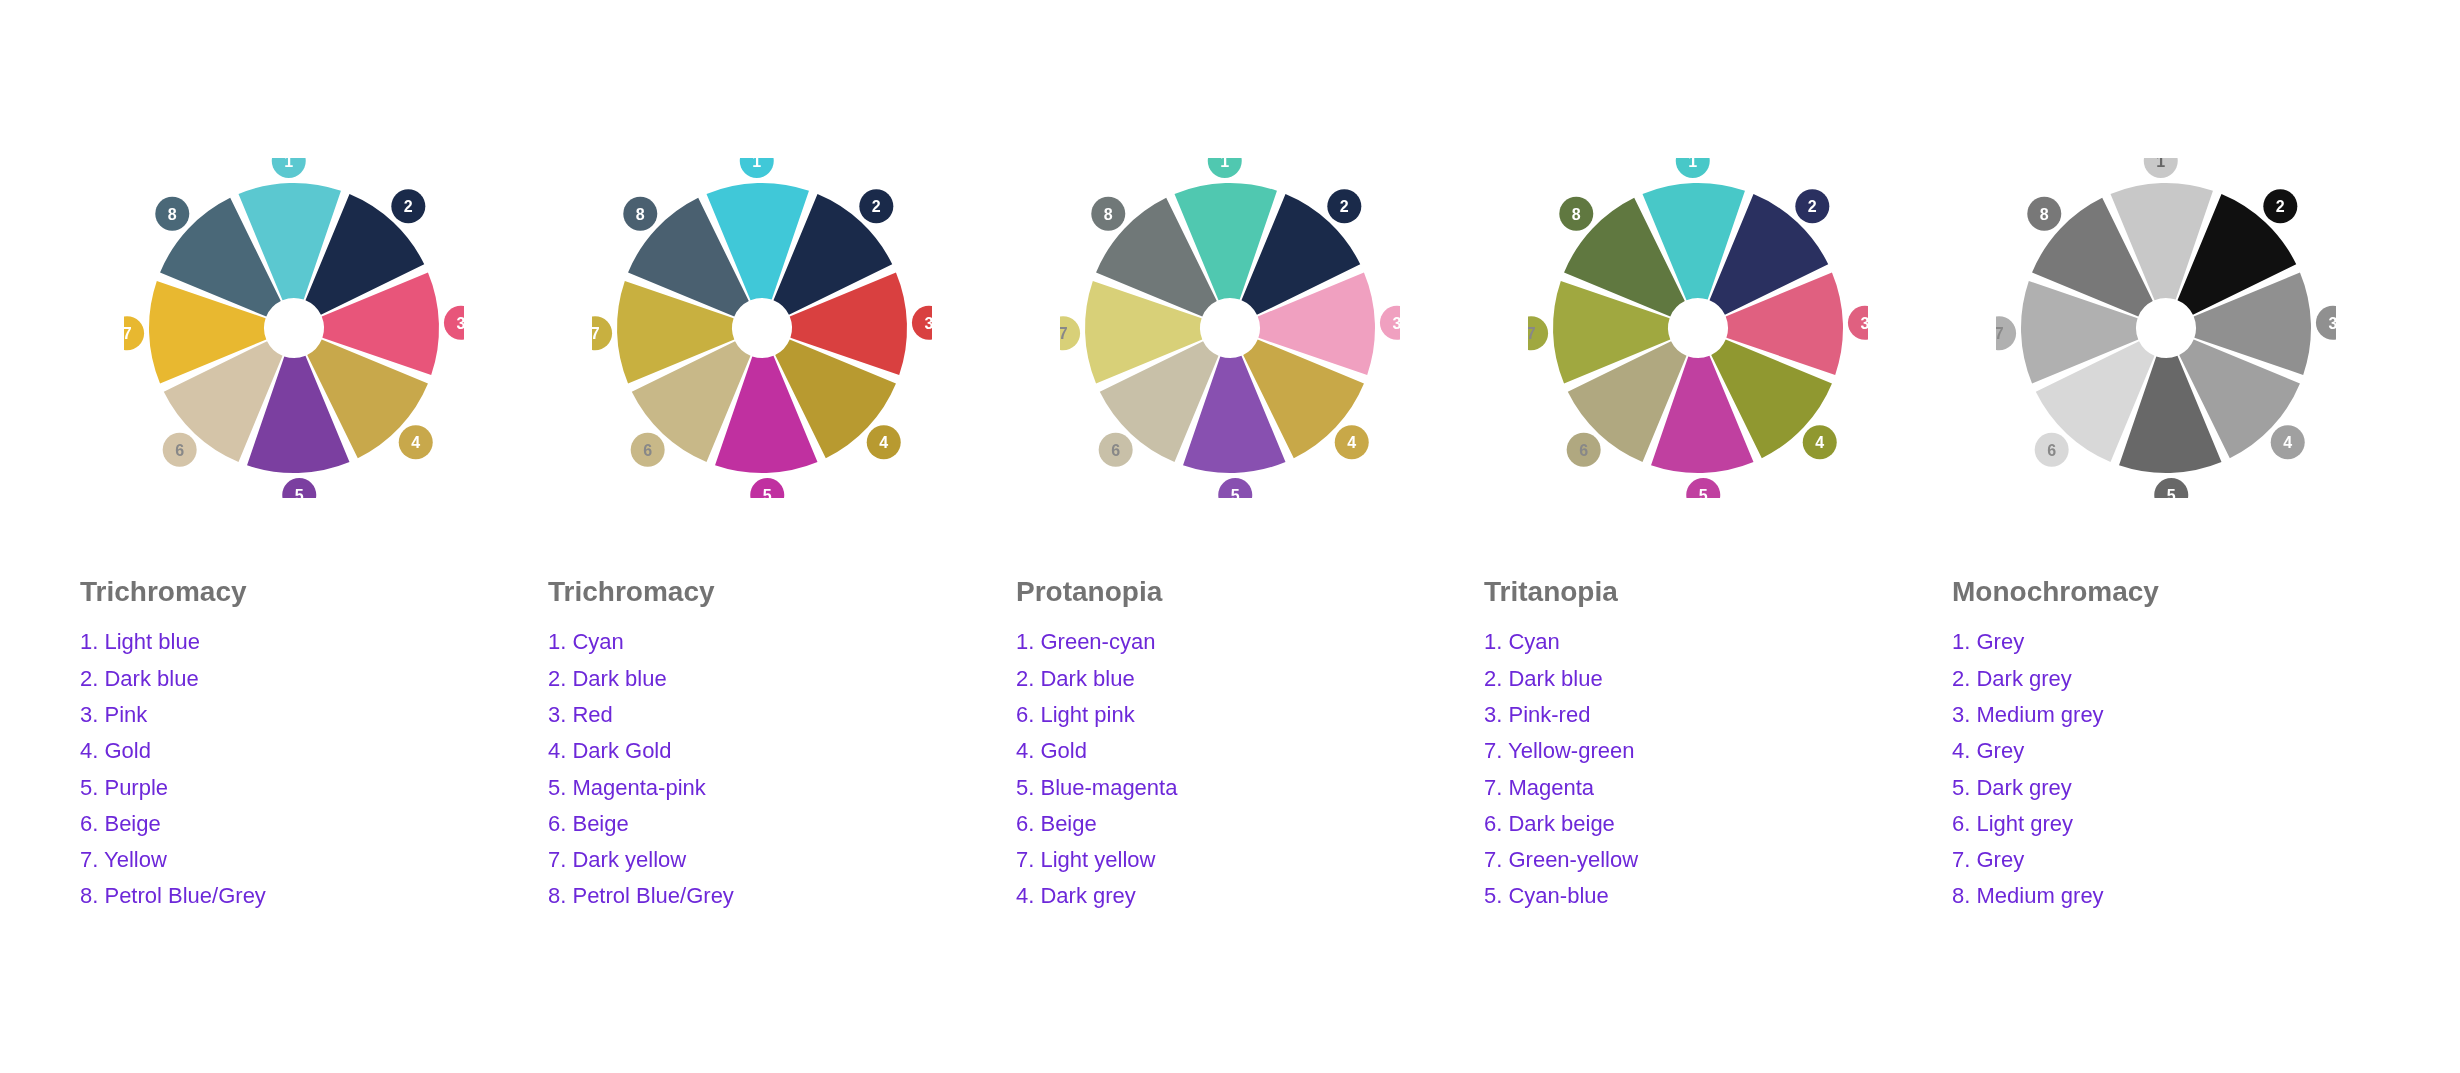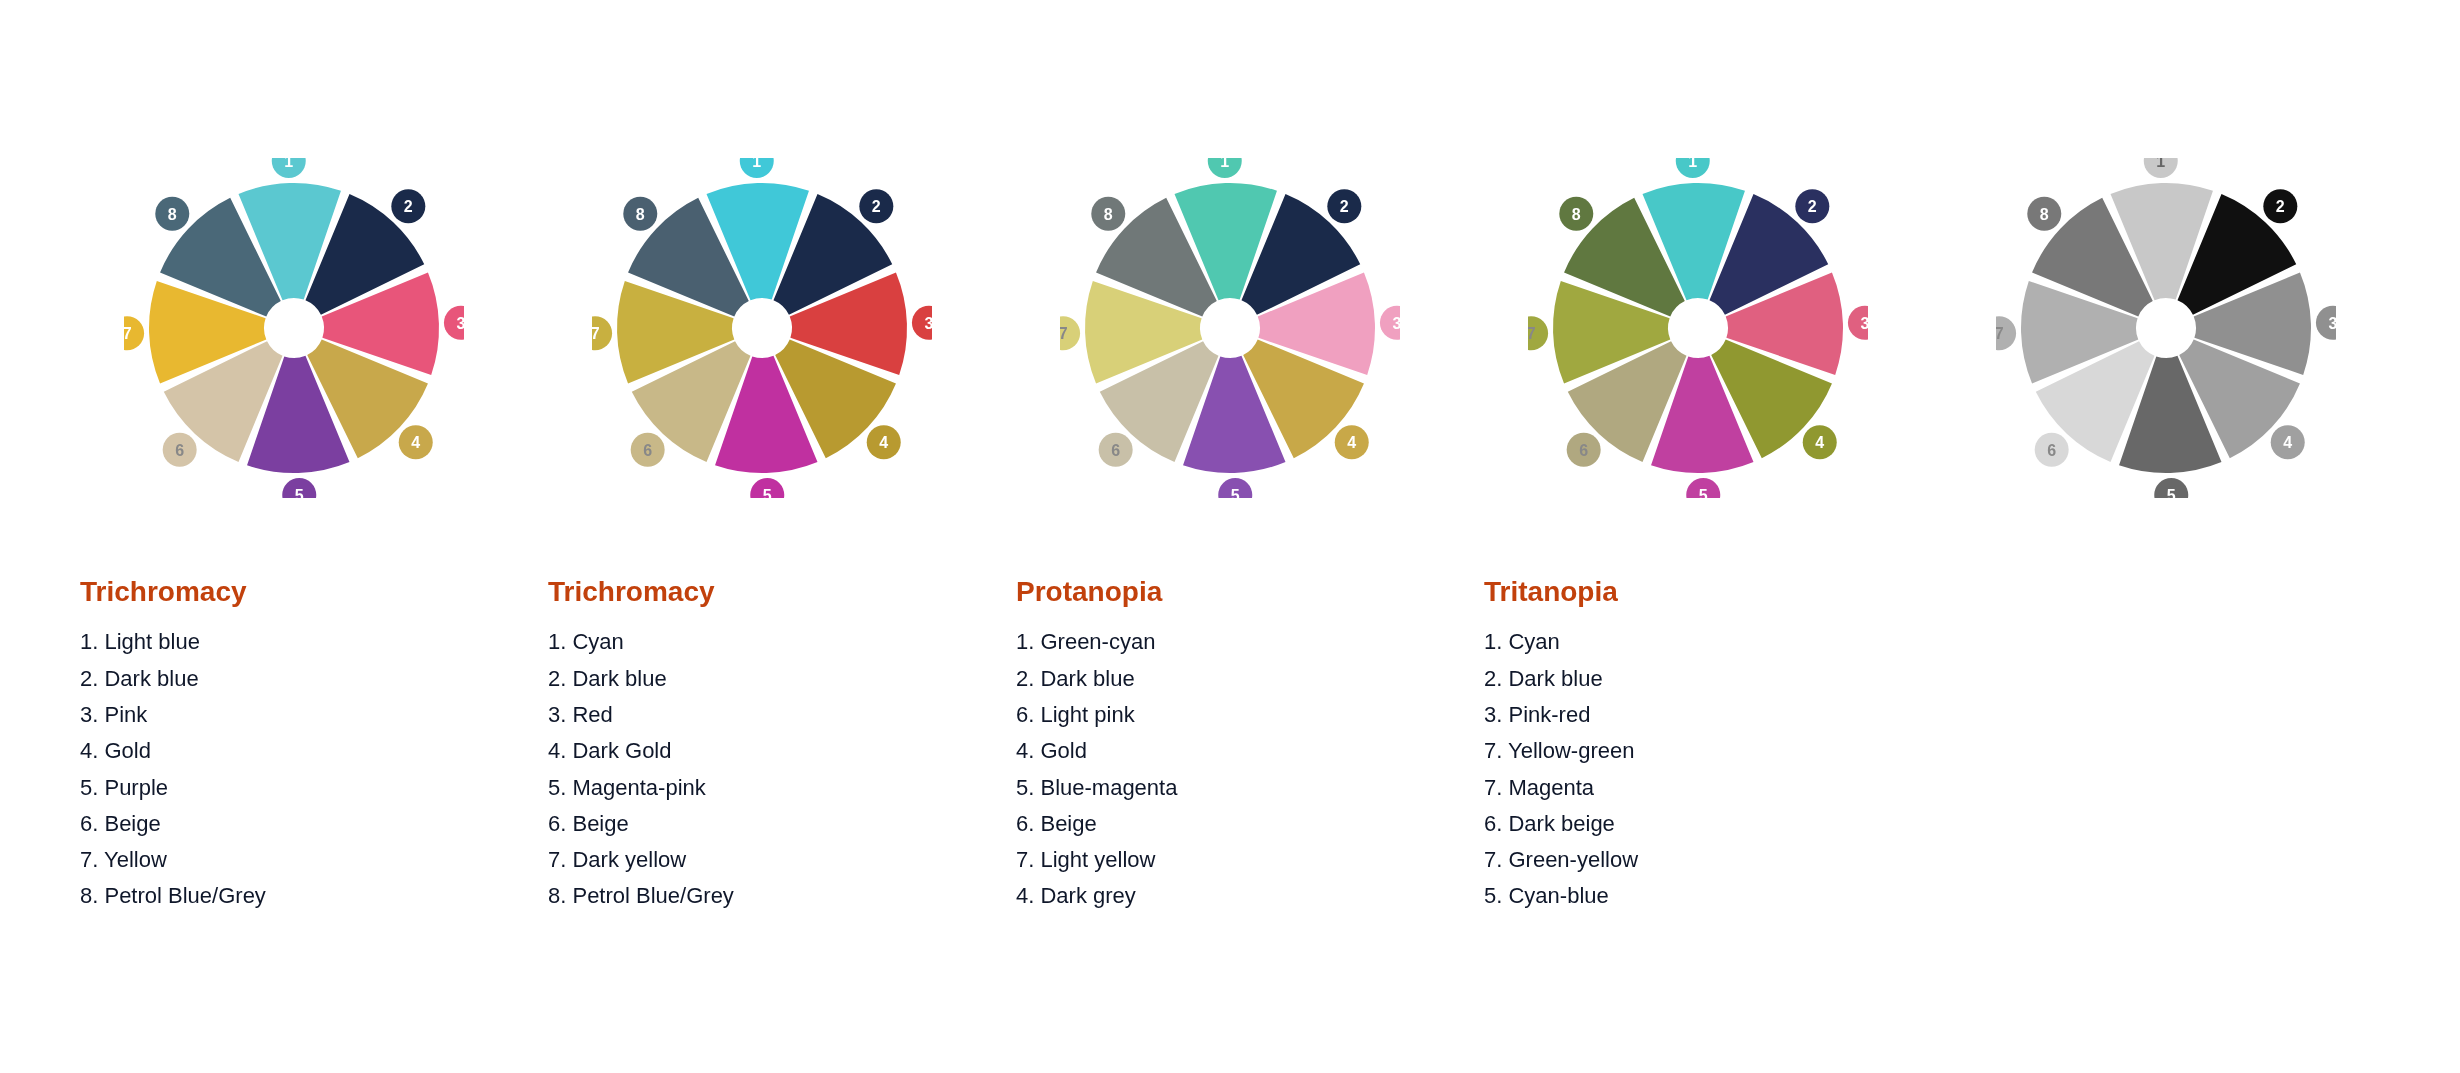--- a/index.html
+++ b/index.html
@@ -32,26 +32,26 @@
       height: 340px;
       margin: 0 auto 30px auto;
     }
     .legend {
       padding-left: 20px;
     }
     .legend-title {
       font-size: 28px;
       font-weight: bold;
       margin-bottom: 16px;
-      color: #c2410c;
+      color: #737373;
       margin-top: 48px;
     }
     .legend-item {
       font-size: 22px;
-      color: #0f172a;
+      color: #6d28d9;
       line-height: 1.65;
     }
   </style>
 </head>
 <body>
 
 <div class="main-container">
 <div class="color-section">
       <div class="wheel-container"><svg viewBox="0 0 340 340" xmlns="http://www.w3.org/2000/svg">
           <path d="M 158.5194970290473 142.2836140246614 L 114.510902307062 36.03746778586341 A 145 145 0 0 1 216.96802563873166 32.81762297000594 L 179.7175225459445 141.61743923517363 A 30 30 0 0 0 158.5194970290473 142.2836140246614 Z" fill="#5bc8d0"></path>
@@ -228,14 +228,25 @@
           <text x="291.7377607793757" y="290.319366690091" text-anchor="middle" font-size="16" font-weight="bold" fill="#fff" font-family="Arial">4</text>
           <circle cx="175.24559676604744" cy="336.9175955810772" r="17" fill="#686868"></circle>
           <text x="175.24559676604744" y="342.9175955810772" text-anchor="middle" font-size="16" font-weight="bold" fill="#fff" font-family="Arial">5</text>
           <circle cx="55.680633309908984" cy="291.7377607793757" r="17" fill="#d8d8d8"></circle>
           <text x="55.680633309908984" y="297.7377607793757" text-anchor="middle" font-size="16" font-weight="bold" fill="#888" font-family="Arial">6</text>
           <circle cx="3.0824044189228346" cy="175.2455967660474" r="17" fill="#b0b0b0"></circle>
           <text x="3.0824044189228346" y="181.2455967660474" text-anchor="middle" font-size="16" font-weight="bold" fill="#888" font-family="Arial">7</text>
           <circle cx="48.26223922062427" cy="55.680633309908984" r="17" fill="#787878"></circle>
           <text x="48.26223922062427" y="61.680633309908984" text-anchor="middle" font-size="16" font-weight="bold" fill="#fff" font-family="Arial">8</text>
         </svg></div>
+      <div class="legend">
+        <div class="legend-title">Monochromacy</div>
+        <div class="legend-item">1. Grey</div>
+        <div class="legend-item">2. Dark grey</div>
+        <div class="legend-item">3. Medium grey</div>
+        <div class="legend-item">4. Grey</div>
+        <div class="legend-item">5. Dark grey</div>
+        <div class="legend-item">6. Light grey</div>
+        <div class="legend-item">7. Grey</div>
+        <div class="legend-item">8. Medium grey</div>
+      </div>
     </div>
   </div>
 
 </body></html>

